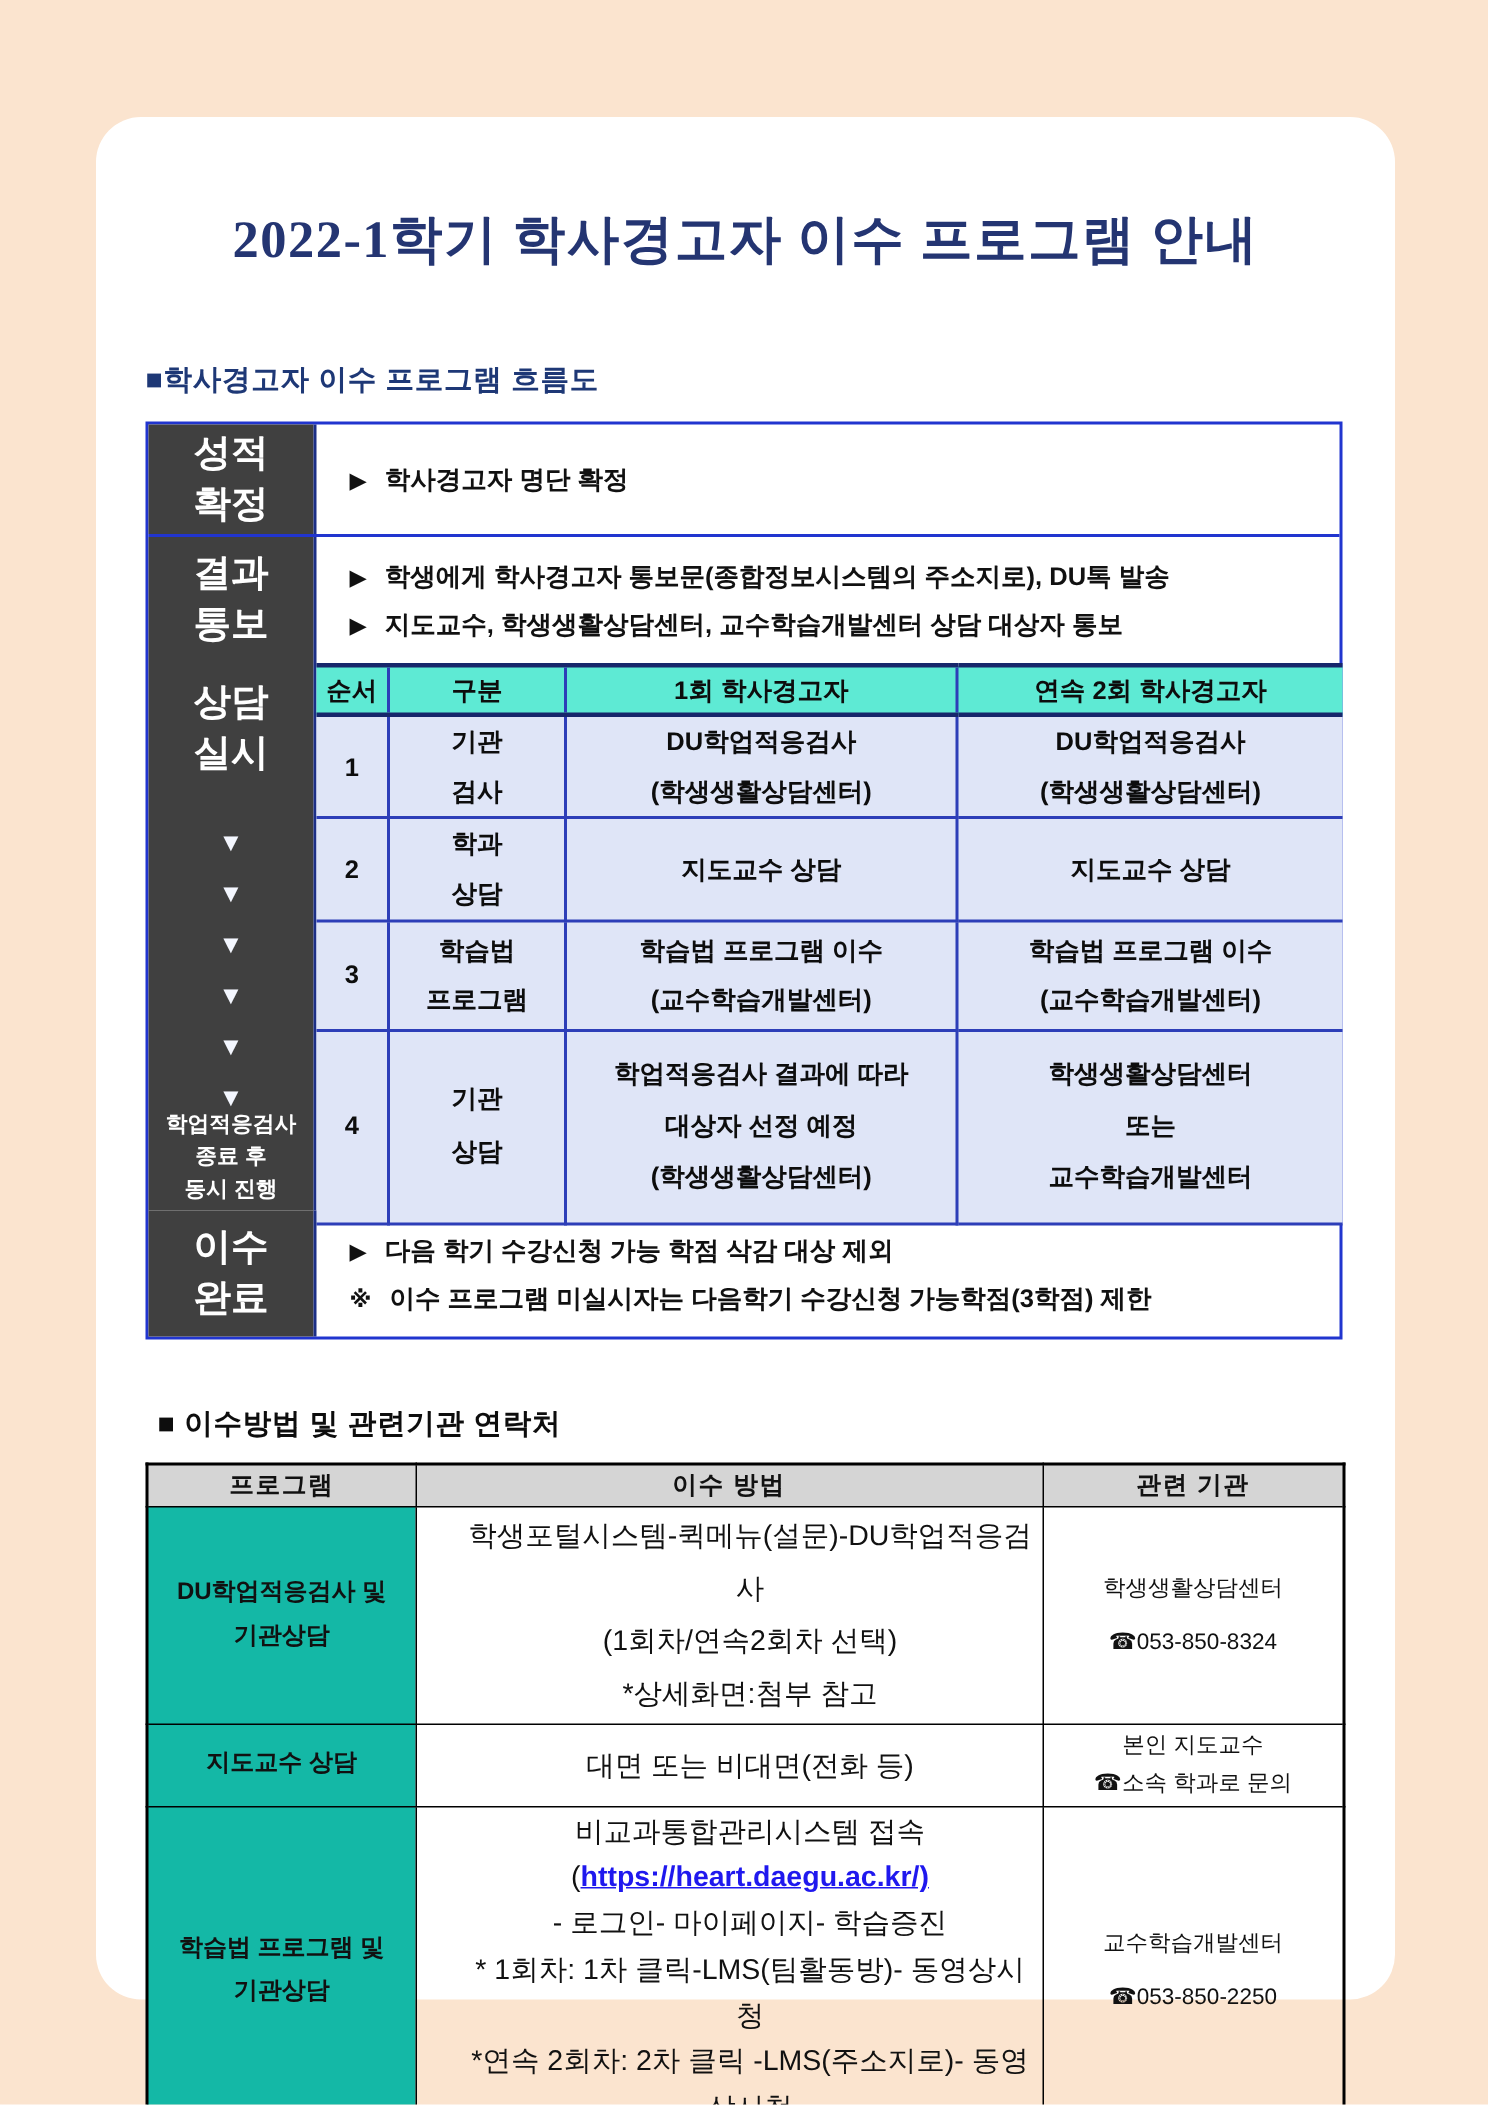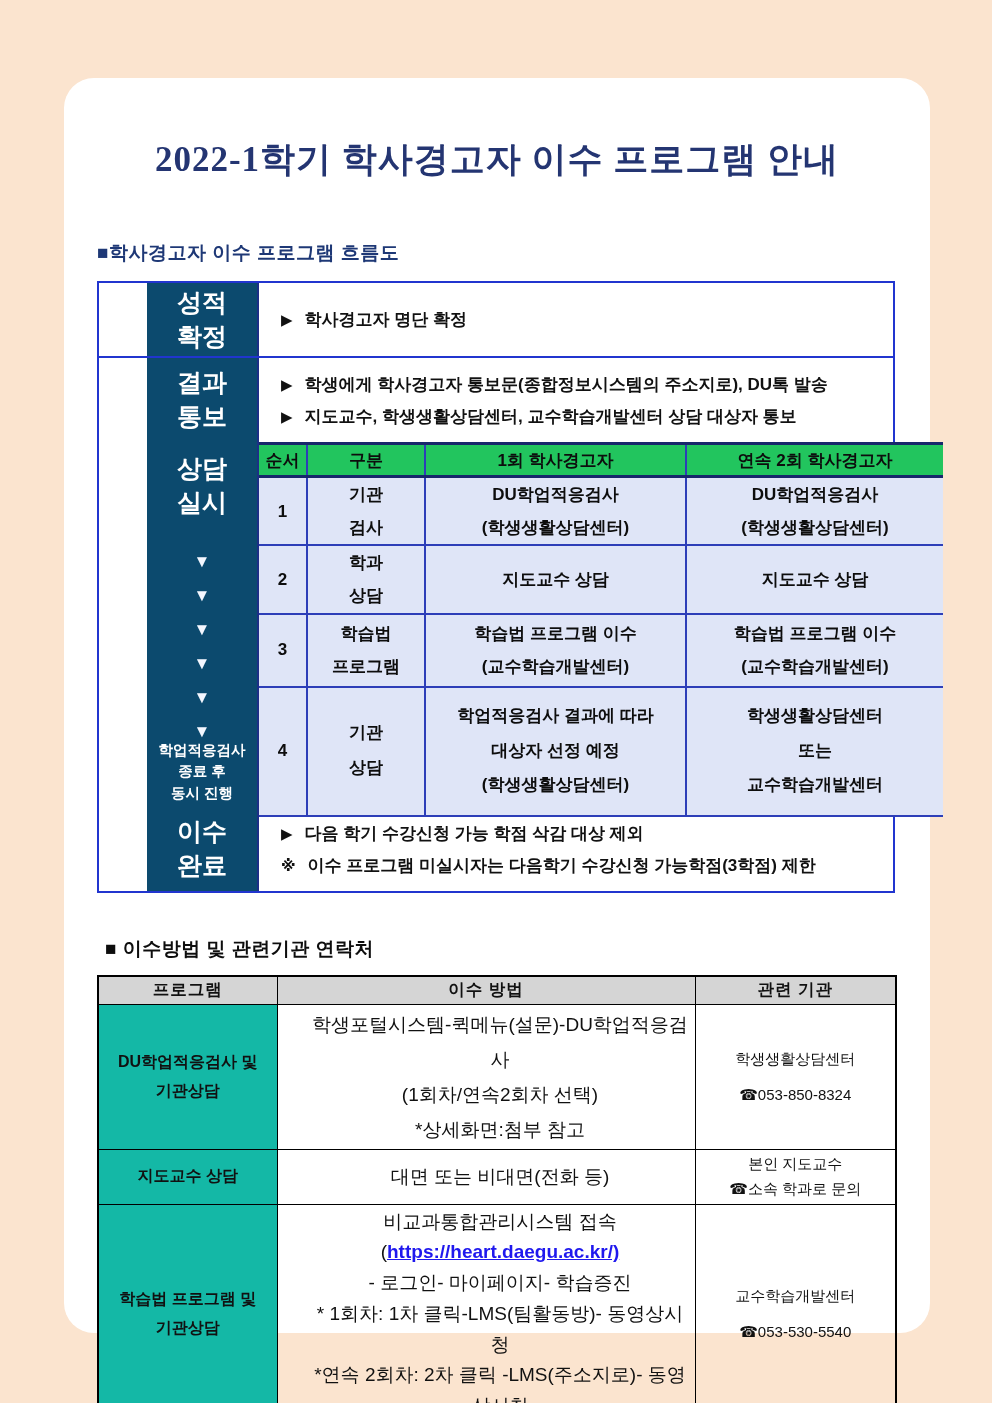--- a/index.html
+++ b/index.html
@@ -32,26 +32,25 @@
   
   .t1{
     margin-left:33px;width:798px;
     border:2px solid #2135cf;
     box-sizing:border-box;
     background:#fff;
   }
   .t1-row{display:flex;}
   .t1-side{
     width:110px;flex:0 0 110px;
-    background:#0c4a6e;color:#fff;
+    background:#404040;color:#fff;
     display:flex;align-items:center;justify-content:center;
     font-weight:bold;font-size:25px;line-height:1.35;
     text-align:center;white-space:pre-line;
     box-sizing:border-box;
-    margin-left:48px;
   }
   .t1-main{
     flex:1;border-left:2px solid #1c2f86;
     box-sizing:border-box;
     display:flex;flex-direction:column;justify-content:center;
     padding-left:22px;gap:9px;
   }
   .r1{height:73px;border-bottom:2px solid #2135cf;}
   .r2{height:84px;}
   .r3{height:365px;}
@@ -74,21 +73,21 @@
   }
   
   .inner{border-collapse:collapse;width:100%;table-layout:fixed;}
   .inner th,.inner td{
     border:2px solid #2d3eb8;
     text-align:center;vertical-align:middle;
     font-weight:bold;color:#0d0d0d;
     white-space:pre-line;
     padding:0;
   }
-  .inner th{background:#22c55e;font-size:17px;height:30px;
+  .inner th{background:#5eead4;font-size:17px;height:30px;
     border-top:3px solid #17276b;border-bottom:3px solid #17276b;}
   .inner td{background:#dfe5f7;font-size:17px;line-height:1.95;}
   .inner tr>*:first-child{border-left:none;}
   .inner tr>*:last-child{border-right:none;}
   .irow1{height:65px;}
   .irow2{height:62px;}
   .irow3{height:73px;}
   .irow4{height:129px;}
   .irow4 td{line-height:2.05;}
 
@@ -295,21 +294,21 @@
         <th class="prog">학습법 프로그램 및
 기관상담</th>
         <td class="method">
           <div><span>비교과통합관리시스템 접속(</span><a class="link">https://heart.daegu.ac.kr/)</a></div>
           <div>- 로그인- 마이페이지- 학습증진</div>
           <div>* 1회차: 1차 클릭-LMS(팀활동방)- 동영상시청</div>
           <div>*연속 2회차: 2차 클릭 -LMS(주소지로)- 동영상시청</div>
         </td>
         <td class="org">
           <div>교수학습개발센터</div>
-          <div>☎053-530-5540</div>
+          <div>☎053-850-2250</div>
         </td>
       </tr>
     </tbody>
   </table>
 
   <div class="date">2022. 7.</div>
 
 </div>
 
 </body></html>

